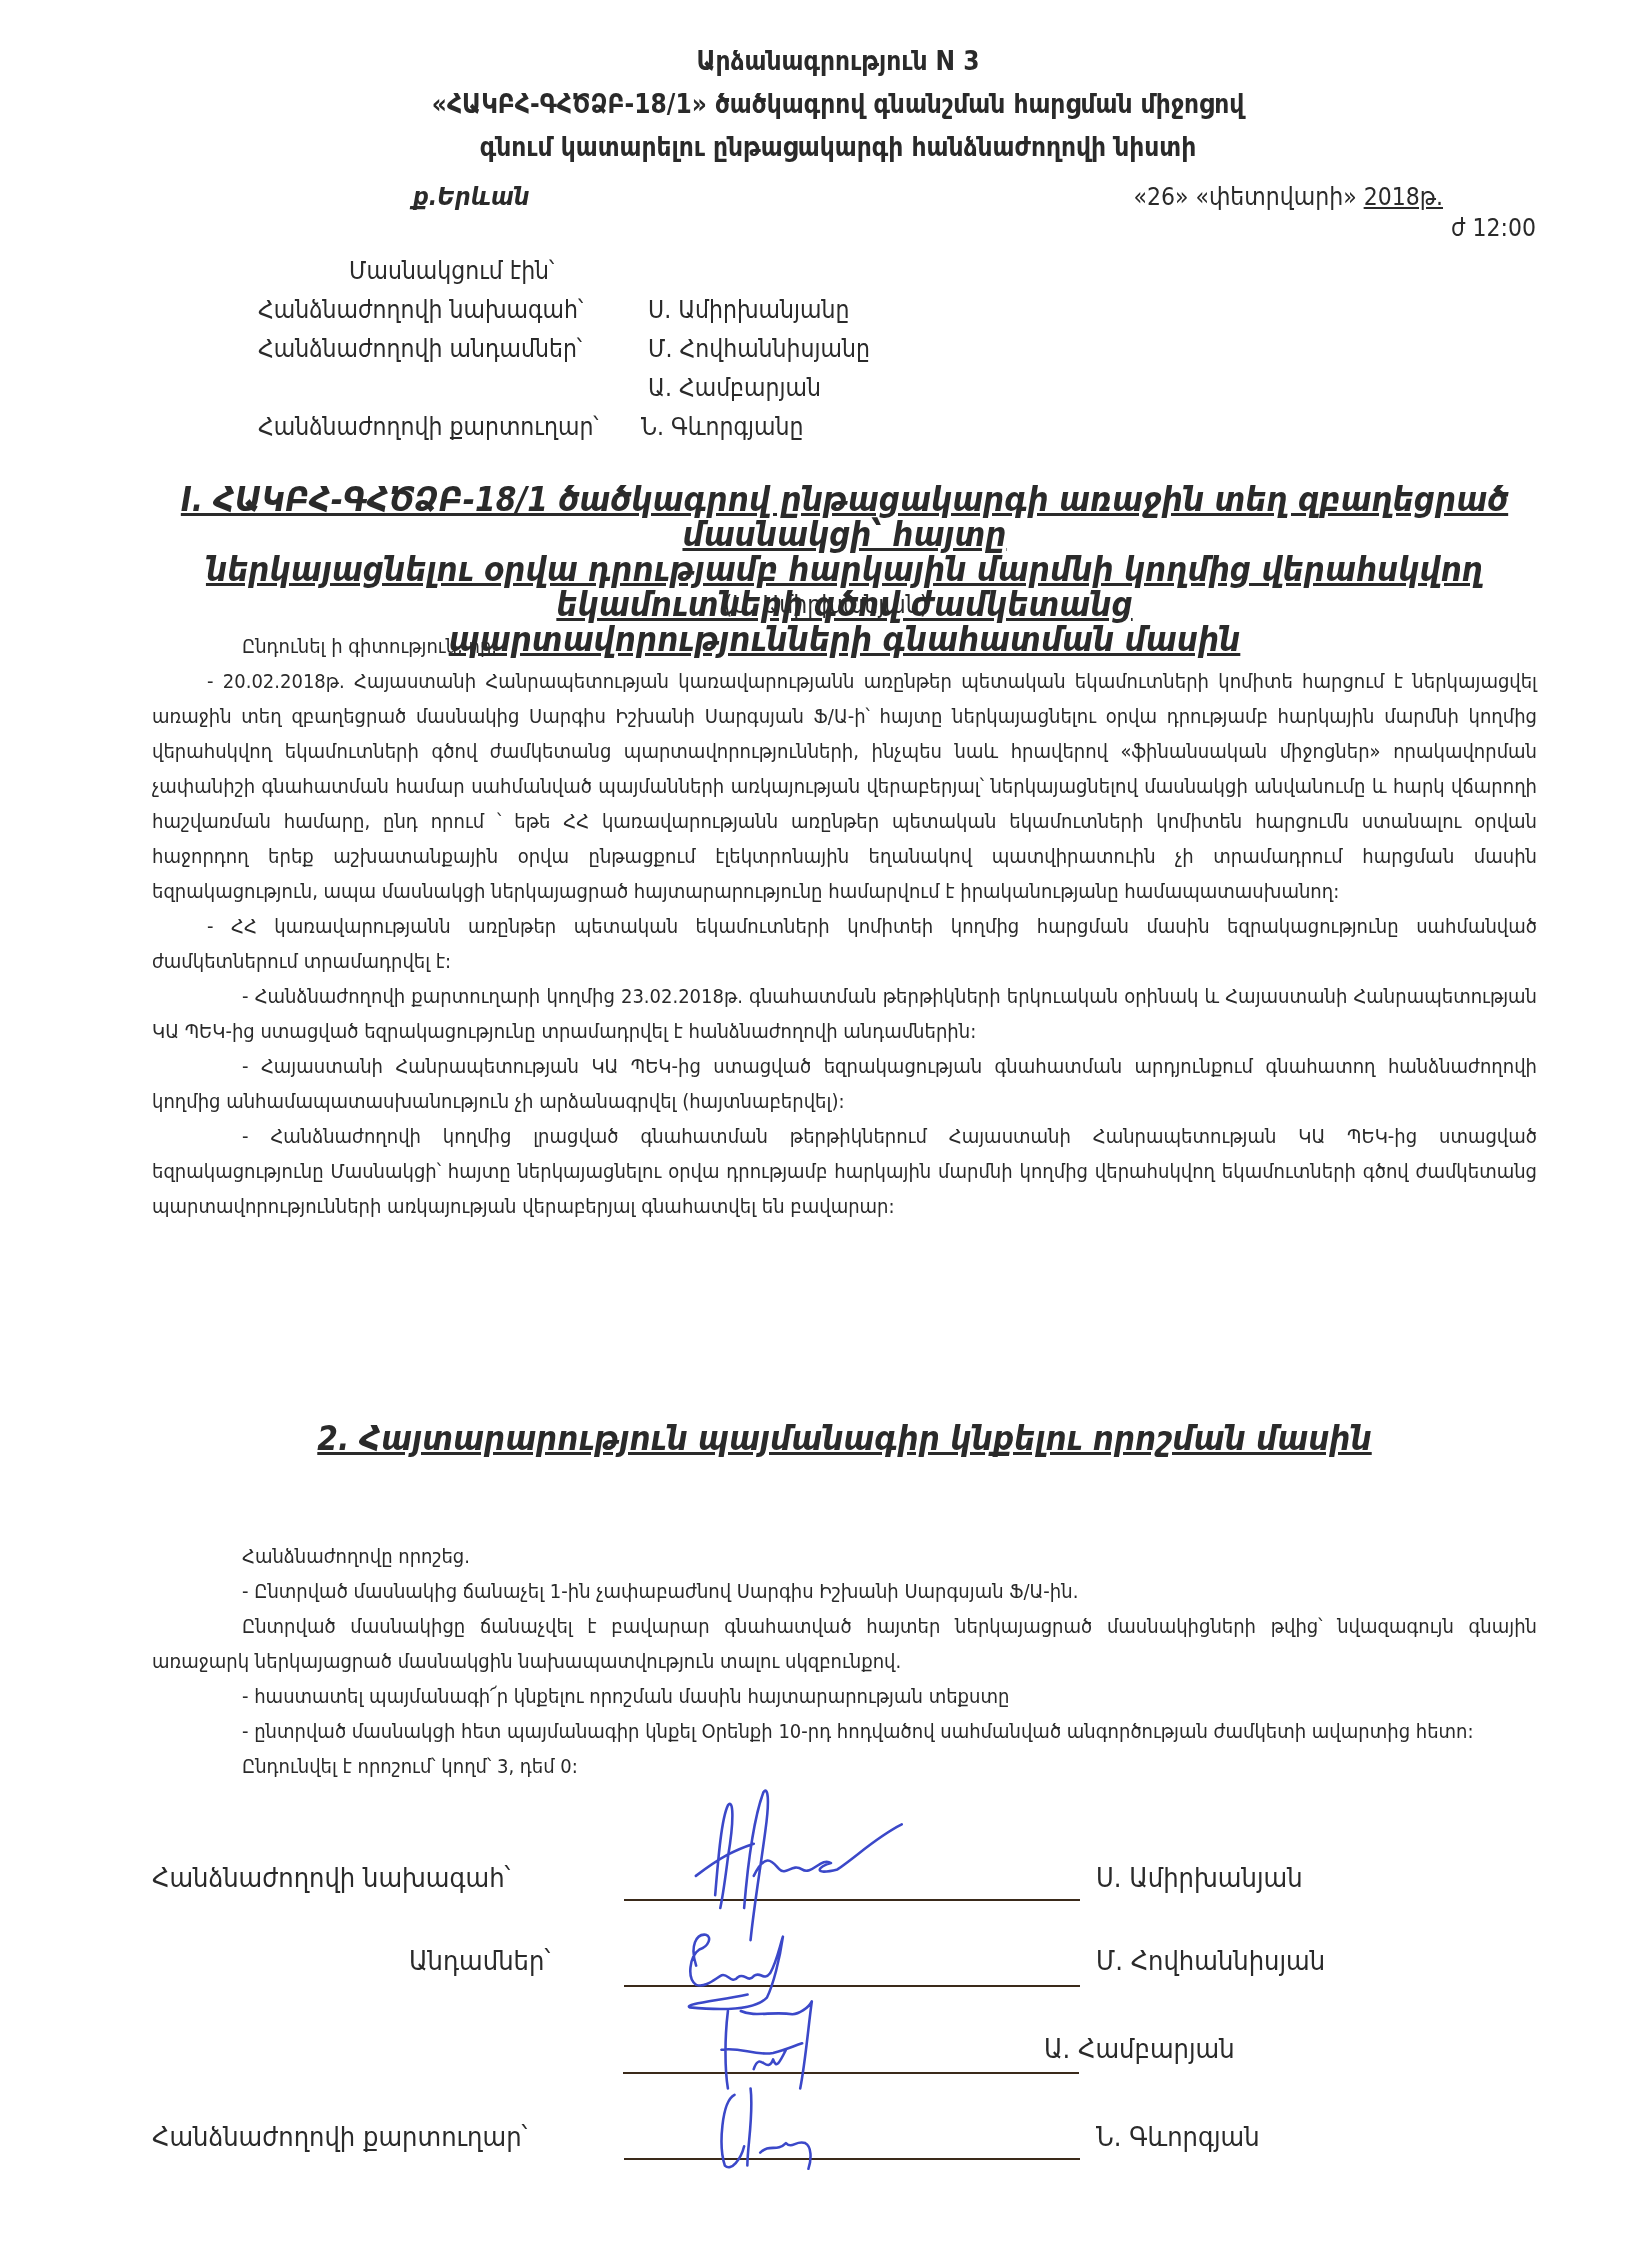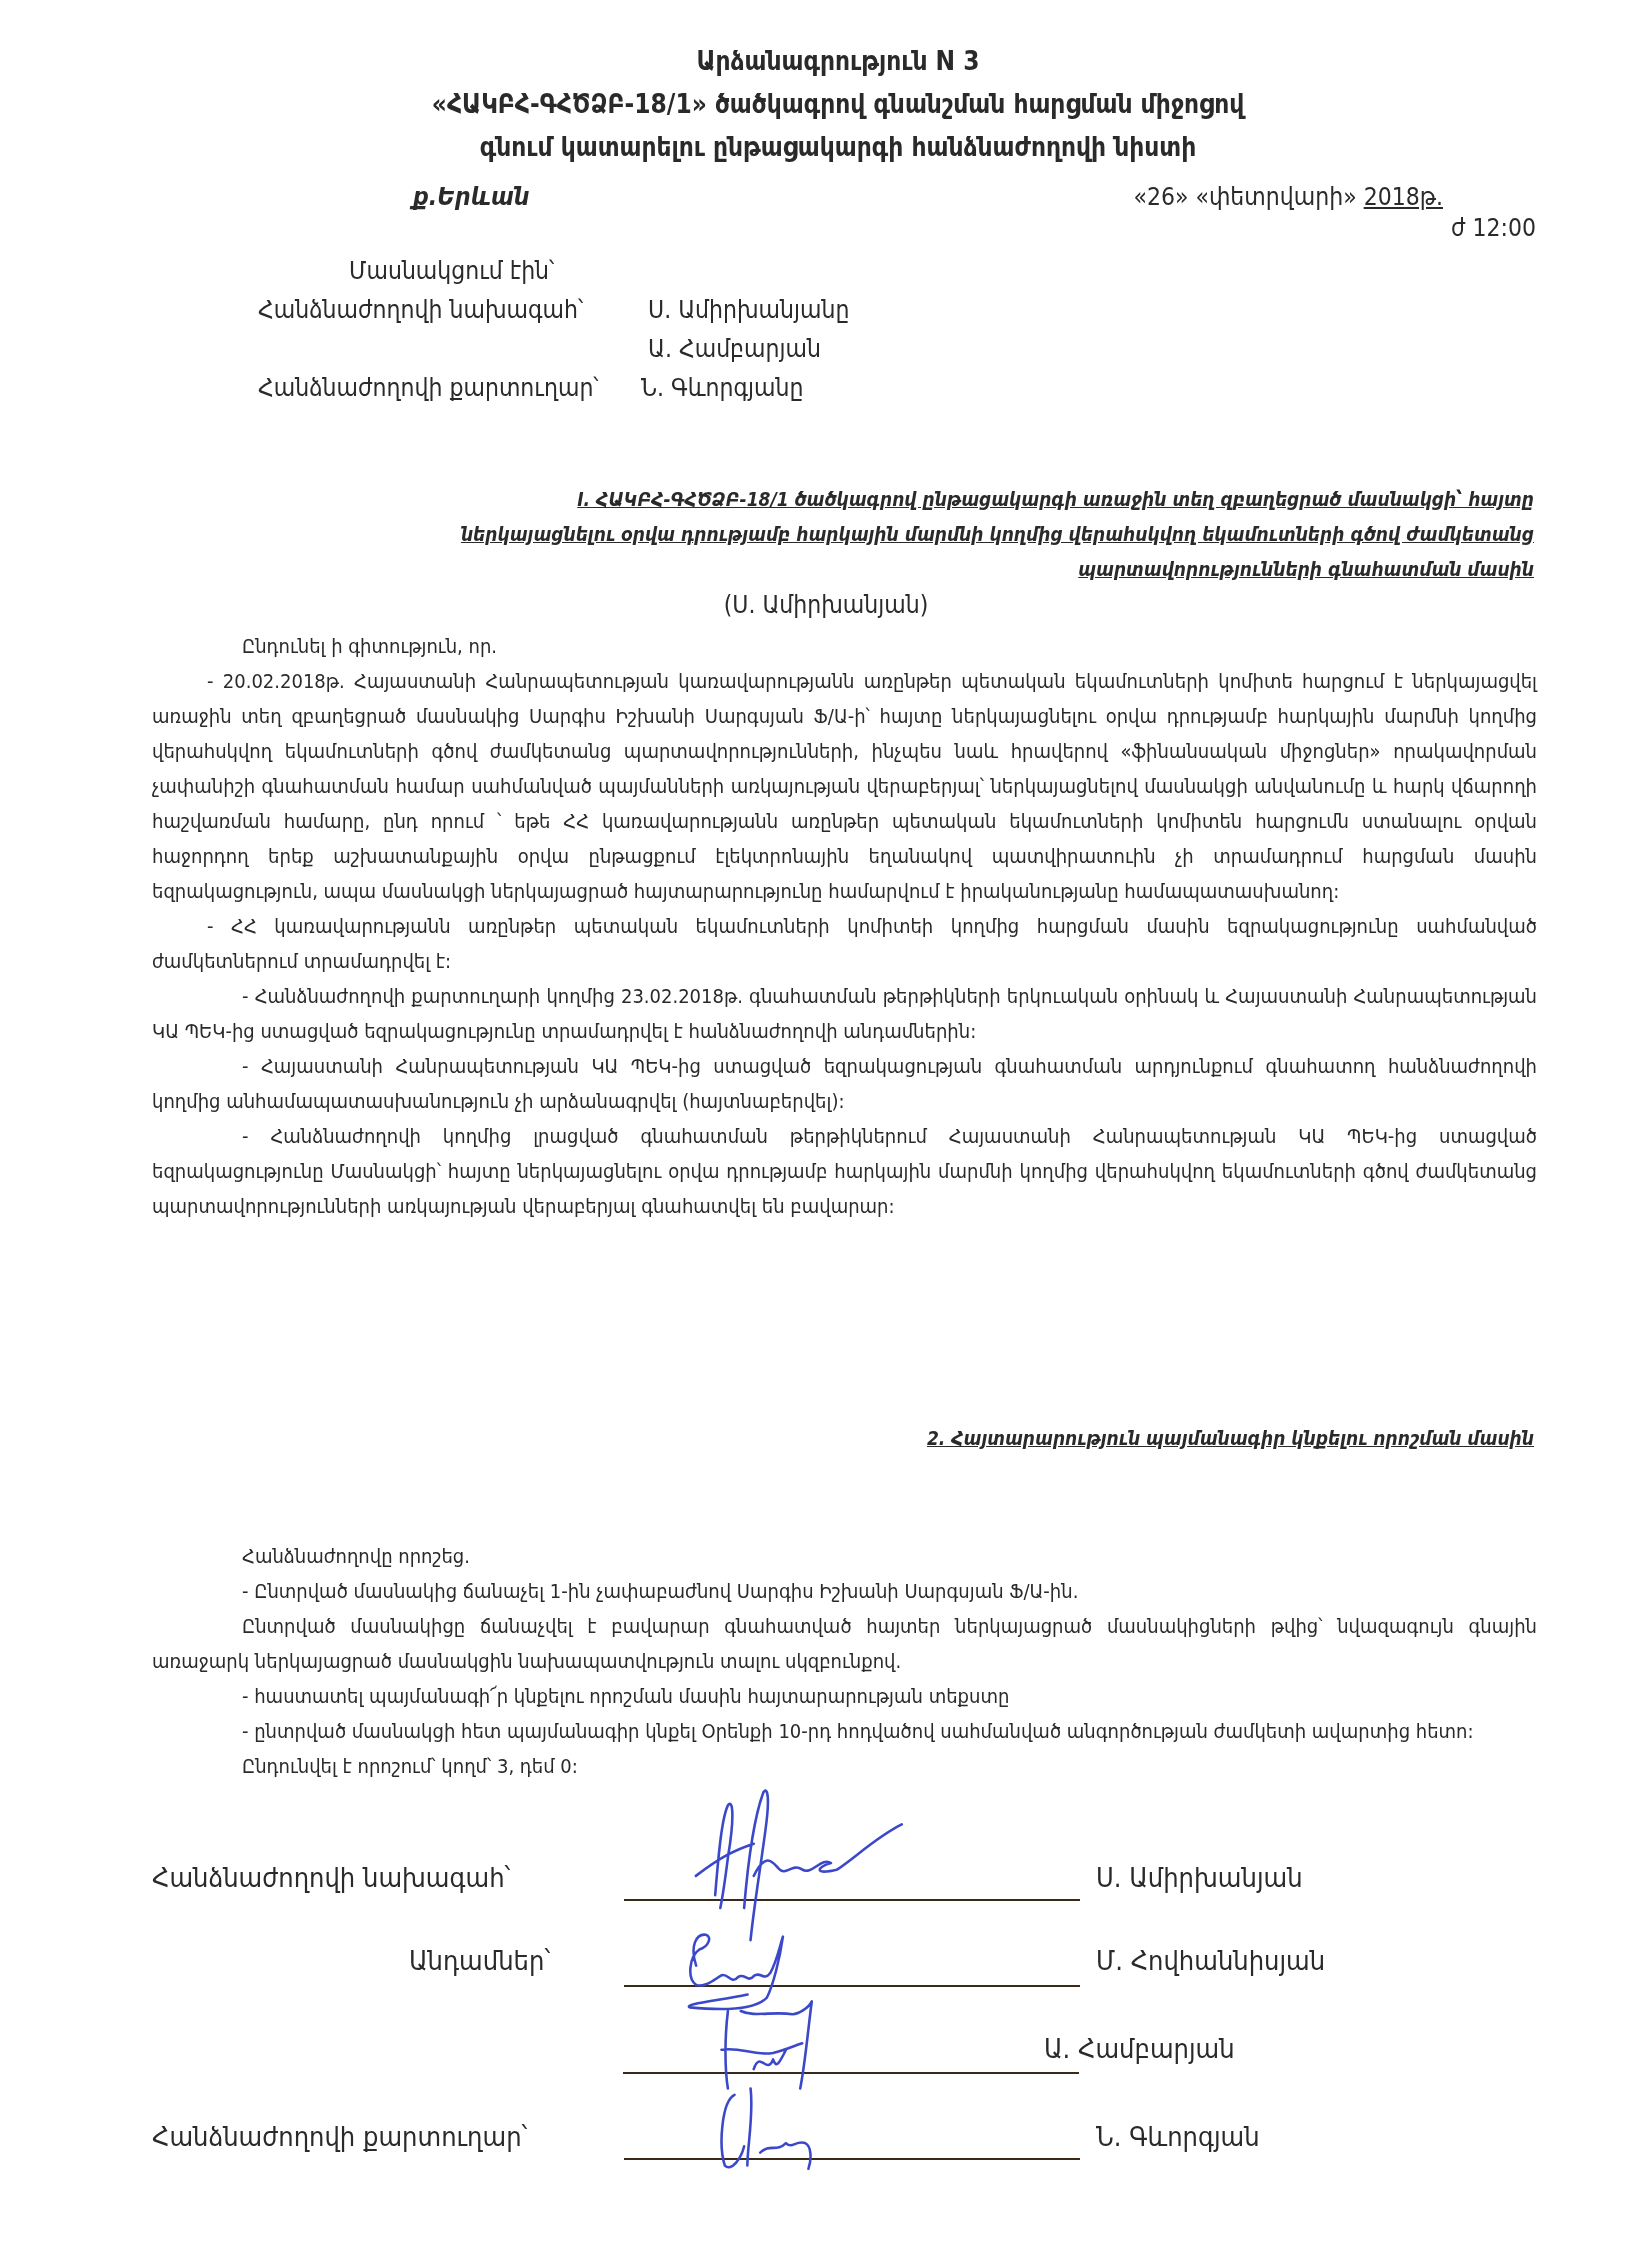--- a/index.html
+++ b/index.html
@@ -9,21 +9,21 @@
   .title { position: absolute; left: 16px; width: 1644px; text-align: center; font-weight: bold; font-size: 26px; line-height: 43px; top: 40px; }
   .title div { height: 43px; }
   .city { position: absolute; left: 413px; top: 182px; font-size: 24.5px; font-style: italic; font-weight: bold; }
   .date { position: absolute; right: 201px; top: 182px; font-size: 24.5px; }
   .date u { text-decoration: underline; }
   .time { position: absolute; right: 108px; top: 213px; font-size: 24.5px; }
   .attend { position: absolute; top: 251px; font-size: 24.5px; line-height: 39px; }
   .attend .row { position: relative; height: 39px; }
   .attend .lbl { position: absolute; white-space: nowrap; }
   .attend .val { position: absolute; left: 648px; white-space: nowrap; }
-  .sec-title { position: absolute; left: 155px; width: 1379px; text-align: right; font-weight: bold; font-style: italic; font-size: 19px; line-height: 35px; }
+  .sec-title { position: absolute; left: 155px; width: 1379px; text-align: center; font-weight: bold; font-style: italic; font-size: 33px; line-height: 35px; }
   .sec-title span.u { text-decoration: underline; }
   .speaker { position: absolute; left: 4px; width: 1644px; text-align: center; font-size: 24.5px; }
   .body { position: absolute; left: 152px; width: 1385px; font-size: 20px; line-height: 35px; text-align: justify; }
   .body p { margin: 0; }
   .body .ind { text-indent: 90px; }
   .body .ind2 { text-indent: 55px; }
   .sig { position: absolute; font-size: 27px; white-space: nowrap; }
   .sigline { position: absolute; height: 1.9px; background: #3a2a1a; }
   svg.signature { position: absolute; overflow: visible; }
   svg.signature path { fill: none; stroke: #3b48c9; stroke-width: 4; stroke-linecap: round; stroke-linejoin: round; }
@@ -43,20 +43,24 @@
   <div class="date"><span>«26» «փետրվարի» </span><u>2018թ.</u></div>
   <div class="time">ժ 12:00</div>
 
   <div class="attend" style="left:0; width:1506px;">
     <div class="row">
         <span class="lbl" style="left:349px;">Մասնակցում էին՝</span>
       </div>
     <div class="row">
         <span class="lbl" style="left:258px;">Հանձնաժողովի նախագահ՝</span>
         <span class="val">Ս. Ամիրխանյանը</span>
+      </div>
+    <div class="row">
+        <span class="lbl" style="left:258px;">Հանձնաժողովի անդամներ՝</span>
+        <span class="val">Մ. Հովհաննիսյանը</span>
       </div>
     <div class="row">
         <span class="val">Ա. Համբարյան</span>
       </div>
     <div class="row">
         <span class="lbl" style="left:258px;">Հանձնաժողովի քարտուղար՝</span>
         <span class="val" style="left:641px;">Ն. Գևորգյանը</span>
       </div>
   </div>
 

